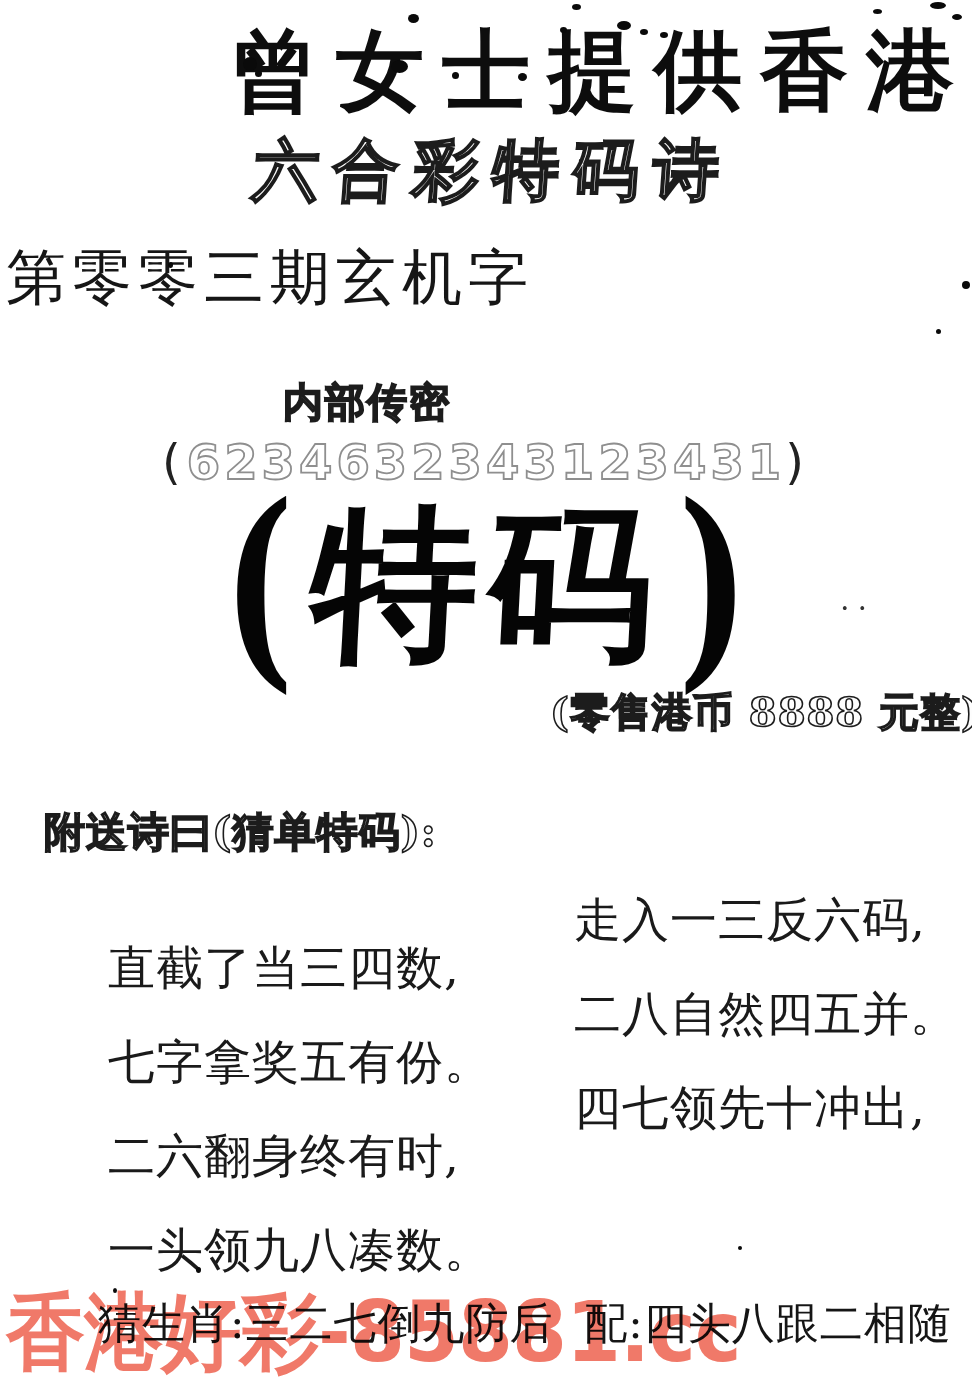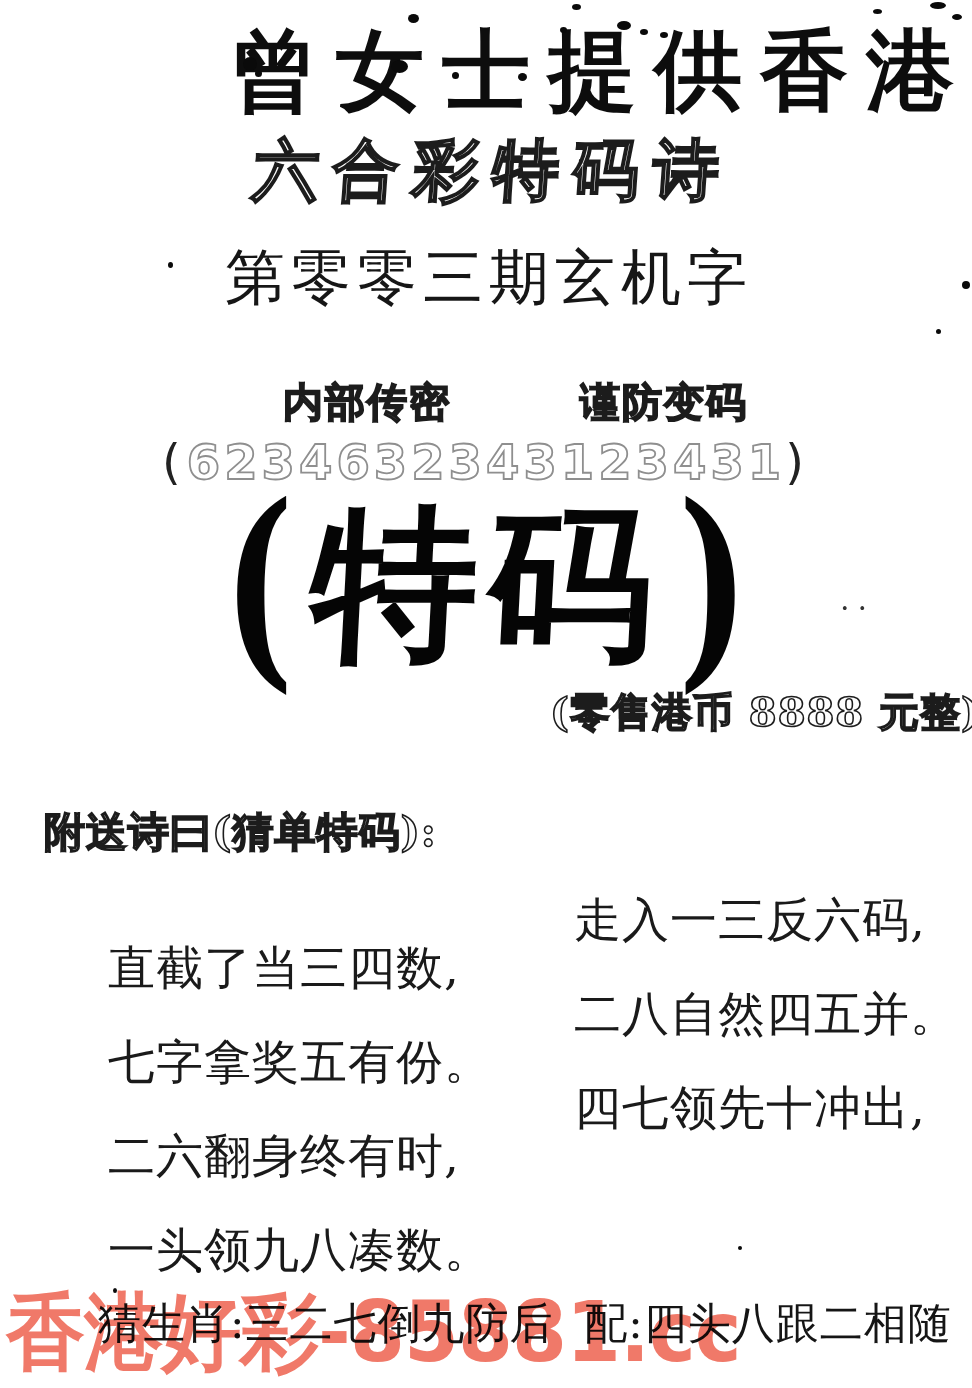--- a/index.html
+++ b/index.html
@@ -25,21 +25,20 @@
     position: absolute; top: 136px; left: 0; width: 100%;
     text-align: center;
     font-size: 66px; font-weight: 700; line-height: 1.05;
     letter-spacing: 14px; text-indent: 14px;
     color: #fdfdfd;
     -webkit-text-stroke: 2px #1c1c1c;
     transform: skewX(-4deg);
   }
   .title3 {
     position: absolute; top: 246px; left: 0; width: 100%;
-    text-align: center;
     font-size: 60px; font-weight: 500; line-height: 1.05;
     letter-spacing: 6px; text-indent: 6px;
     color: #161616;
   }
 
   
   .note {
     position: absolute; top: 380px;
     font-size: 40px; font-weight: 700; line-height: 1.1;
     color: #404040;
@@ -144,21 +143,20 @@
 </head>
 <body>
 
 <div class="page">
 
   <div class="title1">曾女士提供香港</div>
   <div class="title2">六合彩特码诗</div>
   <div class="title3">第零零三期玄机字</div>
 
   <div class="note note-left">内部传密</div>
-  <div class="note note-right">谨防变码</div>
 
   <div class="cipher"><span class="paren">(</span><span class="digits">6234632343123431</span><span class="paren">)</span></div>
 
   <div class="special">
     <span class="big-paren open">(</span>
     <span class="big-label">特码</span>
     <span class="big-paren close">)</span>
   </div>
   <div class="stray-dots">..</div>
 

